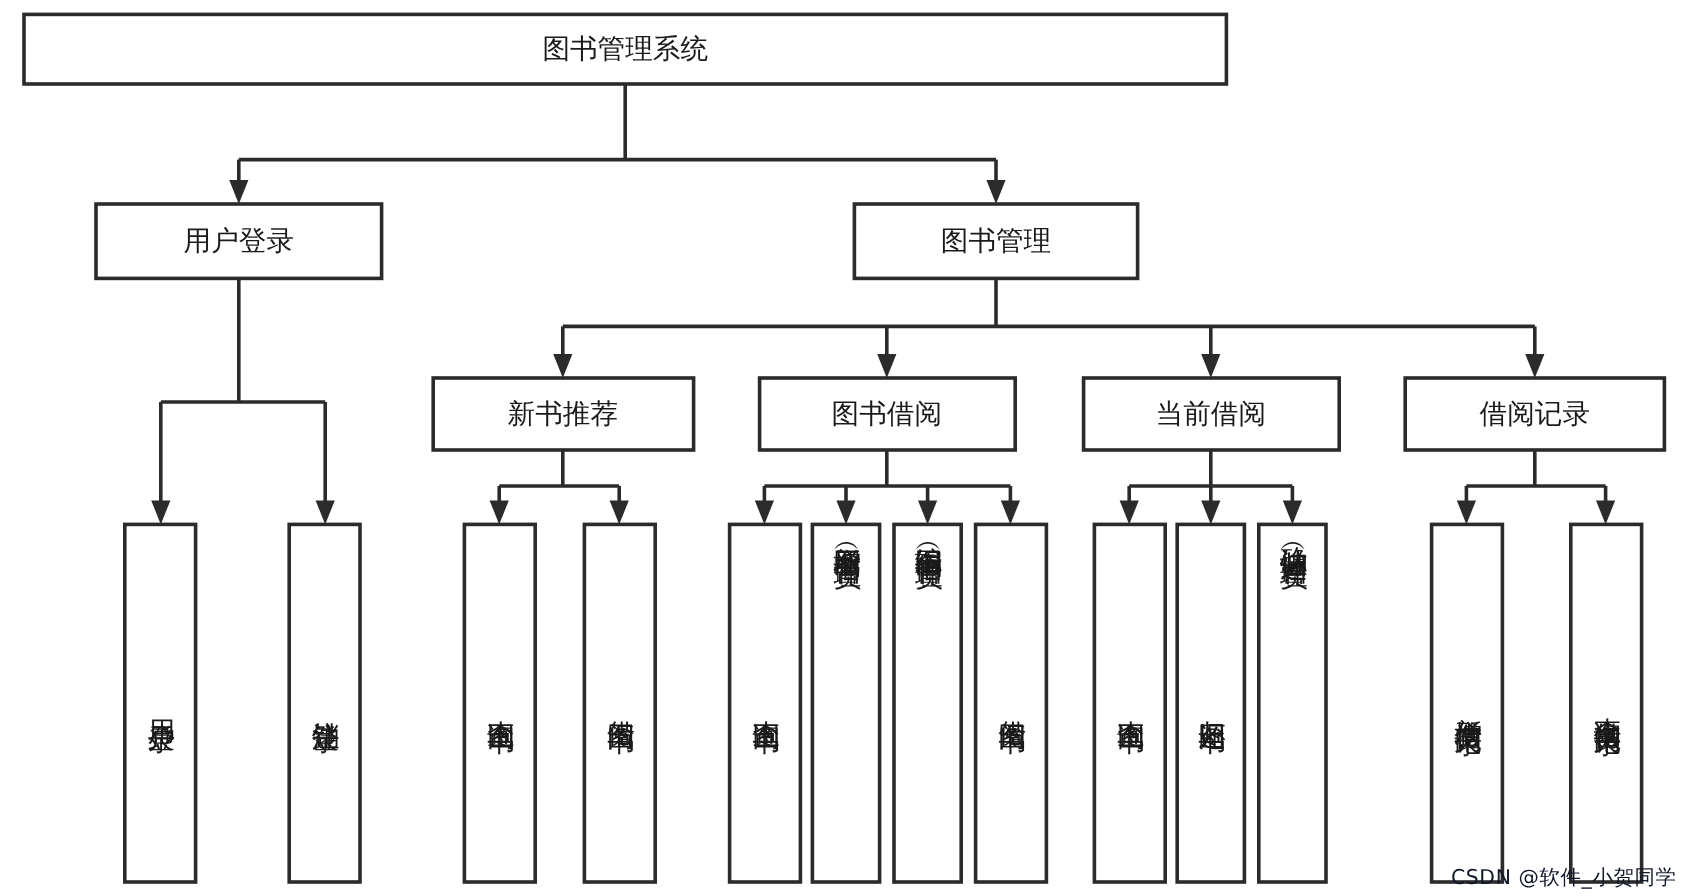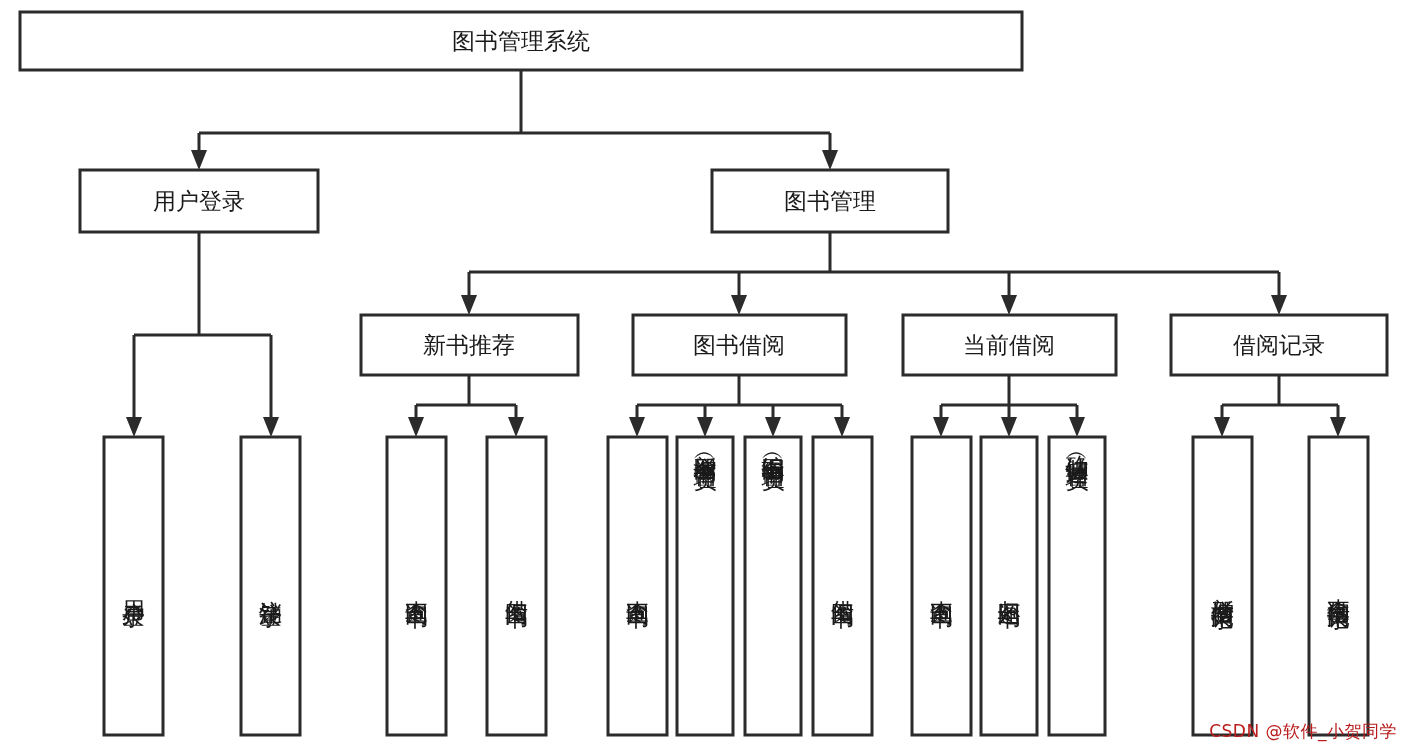--- a/index.html
+++ b/index.html
@@ -68,21 +68,21 @@
     line-height: 1.18;
     letter-spacing: 2px;
     white-space: nowrap;
   }
   .watermark {
     position: absolute;
     right: 8px;
     bottom: 4px;
     font-family: "DejaVu Sans", "Liberation Sans", sans-serif;
     font-size: 17px;
-    color: #b91c1c;
+    color: #0f172a;
     letter-spacing: 0.5px;
     user-select: none;
     white-space: nowrap;
   }
 </style>
 </head>
 <body>
 
 <div id="diagram-root">
 

